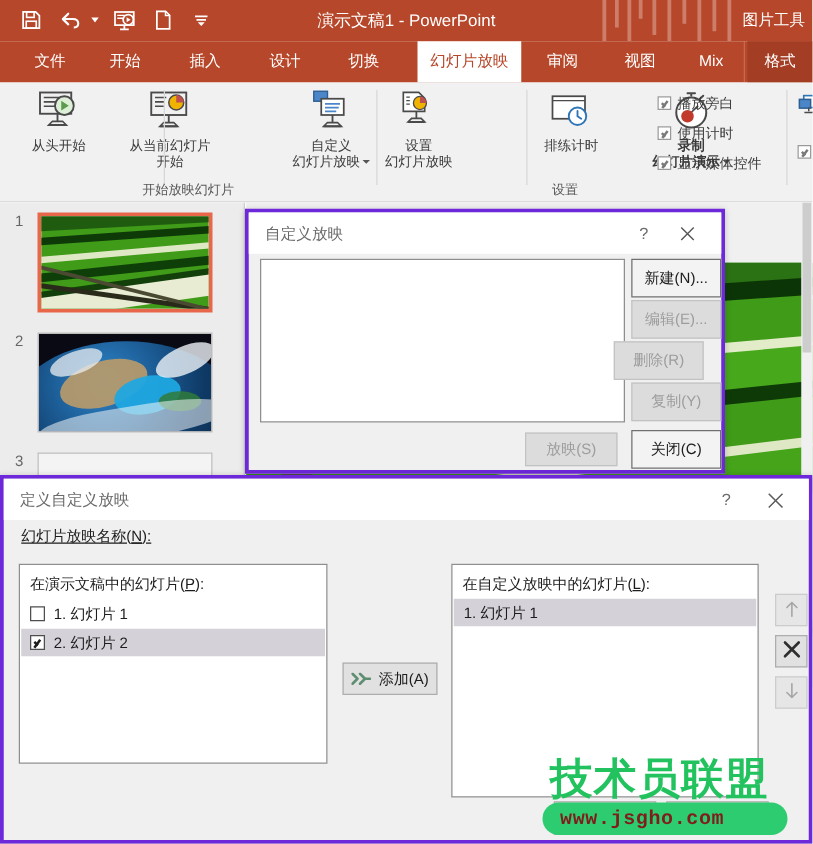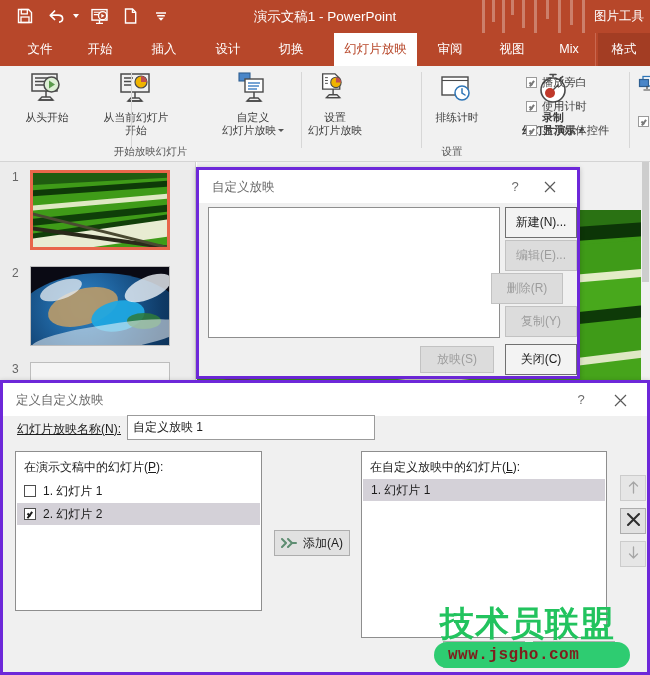--- a/index.html
+++ b/index.html
@@ -260,21 +260,21 @@
         <span>从当前幻灯片</span><br>
         <span>开始</span>
       </div>
     </div>
 
     <div class="grp-sep" style="left:131px;"></div>
 
   </div>
 
   <div class="grp" style="left:205px;width:96px;">
-    <div class="bigbtn" style="left:0;width:96px;">
+    <div class="bigbtn" style="left:12px;width:96px;">
       <div class="gl">
         <svg width="40" height="40" viewBox="0 0 40 40">
           <rect x="6" y="3" width="11" height="8" fill="#4a86c8" stroke="#2e5f92" stroke-width="1.1"></rect>
           <rect x="12" y="9" width="18" height="13" fill="#fff" stroke="#4a4a4a" stroke-width="1.4"></rect>
           <path d="M15 13h12M15 16h11M15 19h9" stroke="#4a86c8" stroke-width="1.4"></path>
           <path d="M21 22v6M14 31h14" stroke="#4a4a4a" stroke-width="1.5"></path>
           <path d="M17 28h8l3 3H14z" fill="none" stroke="#4a4a4a" stroke-width="1.4"></path>
         </svg>
       </div>
       <div class="lb">
@@ -474,23 +474,20 @@
     <div class="dlg-close" style="right:14px;">
       <svg width="13" height="13" viewBox="0 0 13 13">
           <path d="M1 1l11 11M12 1L1 12" stroke="#5a5a5a" stroke-width="1.2"></path>
         </svg>
     </div>
   </div>
 
   <div class="lbl" style="left:14px;top:38px;text-decoration:underline;">
     <span>幻灯片放映名称(</span><u>N</u><span>):</span>
   </div>
-  <div class="txtin" style="left:124px;top:32px;width:248px;height:25px;">
-    <span>自定义放映 1</span>
-  </div>
 
   <div class="listbox" style="left:12px;top:68px;width:247px;height:160px;">
     <div class="lbl" style="left:8px;top:7px;">
       <span>在演示文稿中的幻灯片(</span><u>P</u><span>):</span>
     </div>
     <div class="litem" style="top:28px;">
       <span class="licbx"></span>
       <span>1. 幻灯片 1</span>
     </div>
     <div class="litem hl" style="top:51px;">

